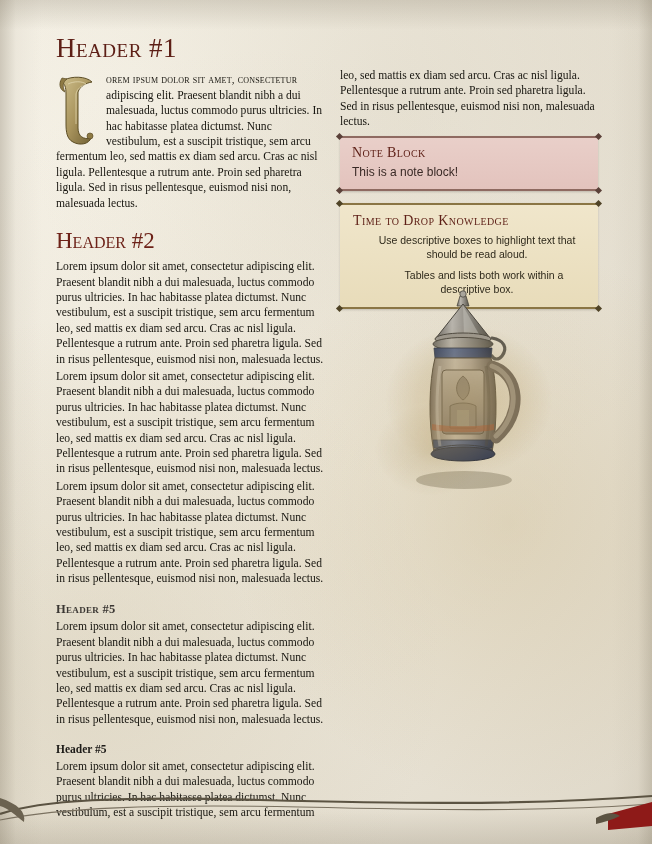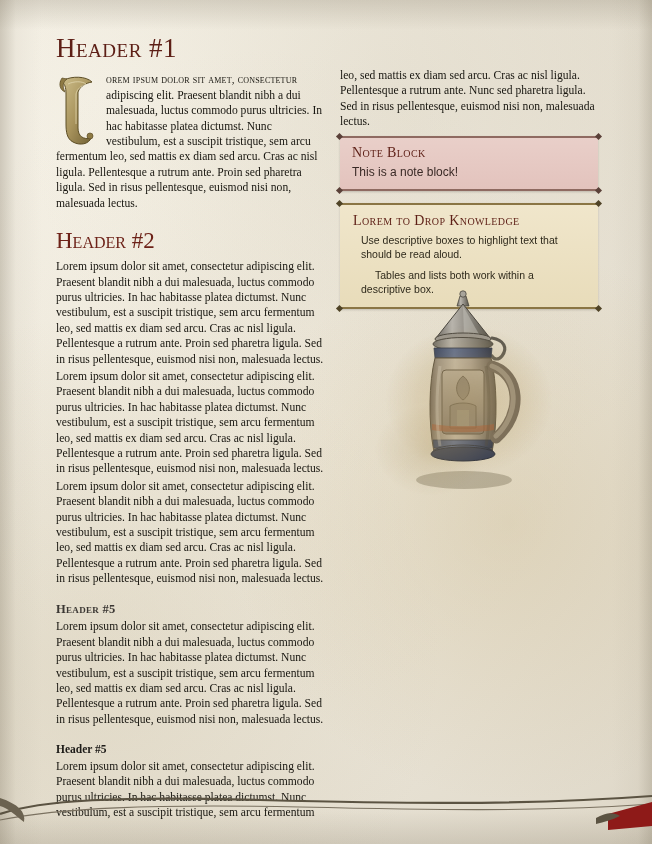--- a/index.html
+++ b/index.html
@@ -201,22 +201,23 @@
     color: #5d1f16;
     font-size: 14px;
     letter-spacing: 0.4px;
     margin: 0 0 4px 0;
     font-weight: 400;
   }
   .desc-text {
     font-family: "Liberation Sans", sans-serif;
     font-size: 10.5px;
     color: #2f2a1c;
-    margin: 0 0 7px 8px;
+    margin: 0 0 7px 16px;
     line-height: 1.35;
+    text-align: center;
   }
   .desc-text.indent { text-indent: 14px; margin-bottom: 0; }
   .desc-text b { font-weight: 400; }
 
   
   .illus {
     position: absolute;
     left: 368px;
     top: 282px;
     width: 210px;
@@ -276,37 +277,37 @@
 
       <h5 class="h5">Header #5</h5>
       <p class="body">Lorem ipsum dolor sit amet, consectetur adipiscing elit. Praesent blandit nibh a dui malesuada, luctus commodo purus ultricies. In hac habitasse platea dictumst. Nunc vestibulum, est a suscipit tristique, sem arcu fermentum leo, sed mattis ex diam sed arcu. Cras ac nisl ligula. Pellentesque a rutrum ante. Proin sed pharetra ligula. Sed in risus pellentesque, euismod nisi non, malesuada lectus.</p>
 
       <h6 class="h6">Header #5</h6>
       <p class="body">Lorem ipsum dolor sit amet, consectetur adipiscing elit. Praesent blandit nibh a dui malesuada, luctus commodo purus ultricies. In hac habitasse platea dictumst. Nunc vestibulum, est a suscipit tristique, sem arcu fermentum</p>
     </div>
 
     <div class="col-right">
 
-      <p class="body">leo, sed mattis ex diam sed arcu. Cras ac nisl ligula. Pellentesque a rutrum ante. Nunc sed pharetra ligula. Sed in risus pellentesque, euismod nisi non, malesuada lectus.</p>
+      <p class="body">leo, sed mattis ex diam sed arcu. Cras ac nisl ligula. Pellentesque a rutrum ante. Proin sed pharetra ligula. Sed in risus pellentesque, euismod nisi non, malesuada lectus.</p>
 
       <div class="note-block">
         <span class="corner nb-c1"></span>
         <span class="corner nb-c2"></span>
         <span class="corner nb-c3"></span>
         <span class="corner nb-c4"></span>
         <p class="note-title">Note Block</p>
         <p class="note-text">This is a note block!</p>
       </div>
 
       <div class="desc-box">
         <span class="corner db-c1"></span>
         <span class="corner db-c2"></span>
         <span class="corner db-c3"></span>
         <span class="corner db-c4"></span>
-        <p class="desc-title">Lorem to Drop Knowledge</p>
+        <p class="desc-title">Time to Drop Knowledge</p>
         <p class="desc-text">Use descriptive boxes to highlight text that should be read aloud.</p>
         <p class="desc-text indent"><b>Tables and lists</b><span> both work within a descriptive box.</span></p>
       </div>
     </div>
 
     <div class="illus">
       <div class="stain"></div>
       <svg width="210" height="215" viewBox="0 0 210 215" xmlns="http://www.w3.org/2000/svg">
         <defs>
           <linearGradient id="bodyg" x1="0" y1="0" x2="1" y2="0">

